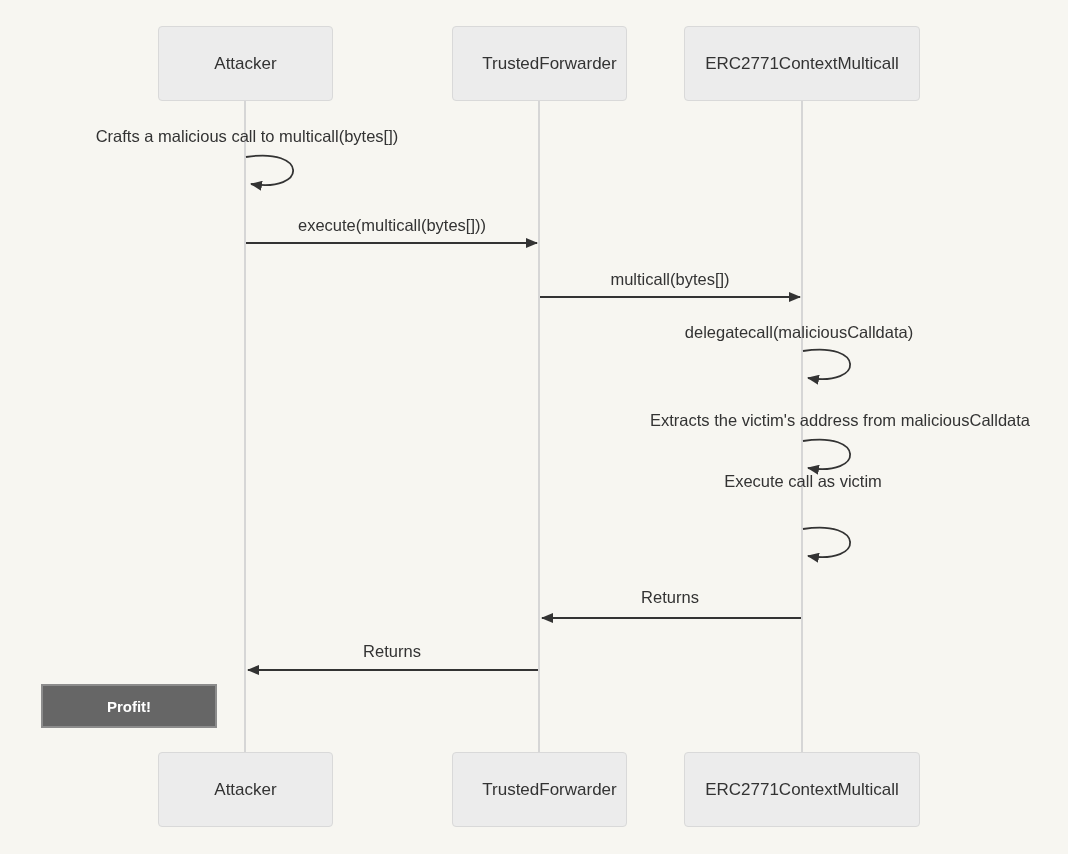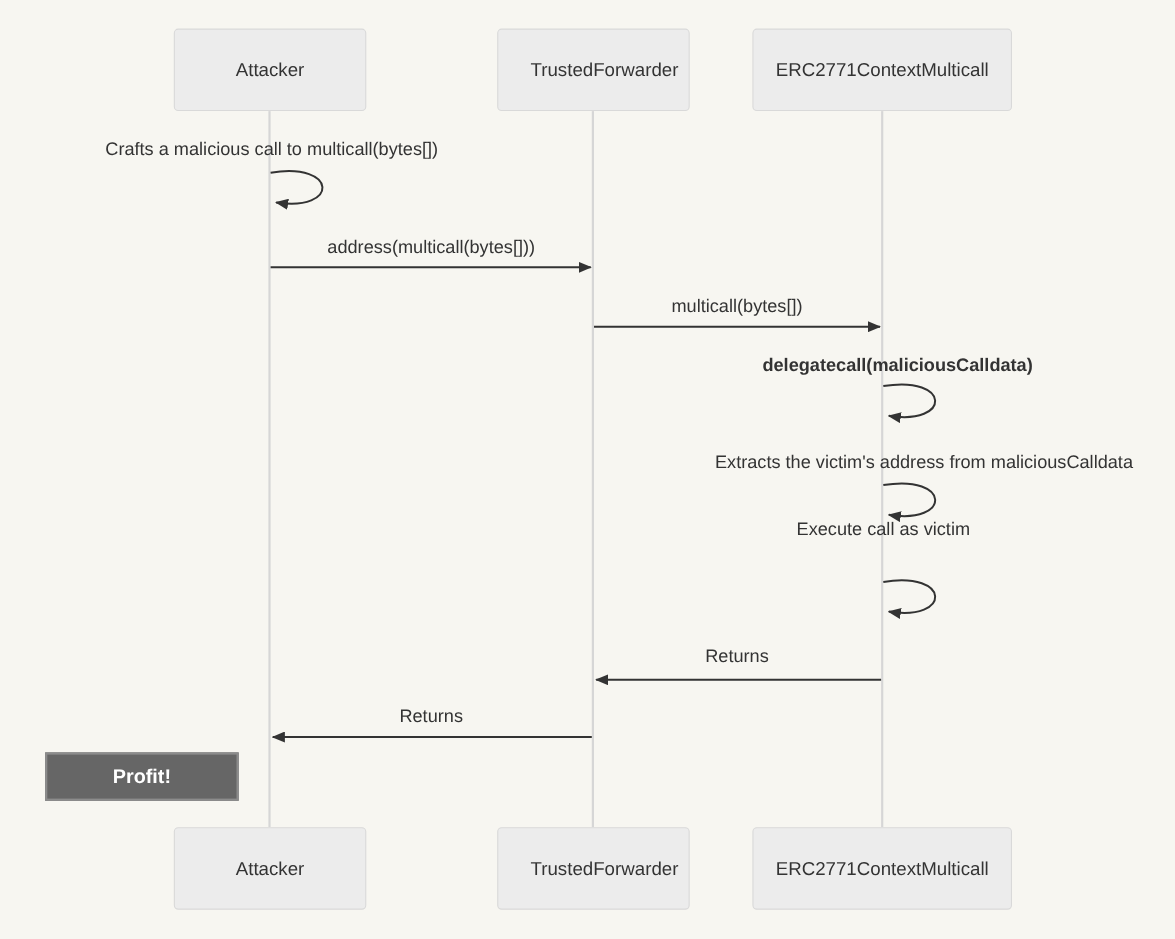--- a/index.html
+++ b/index.html
@@ -54,39 +54,39 @@
     position: absolute;
     transform: translateX(-50%);
     white-space: nowrap;
     font-size: 16.5px;
     color: #333333;
     text-align: center;
   }
   #ml-0 { left: 247px; top: 127px; }
   #ml-1 { left: 392px; top: 216px; }
   #ml-2 { left: 670px; top: 270px; }
-  #ml-3 { left: 816px; top: 323px; font-weight: bold; }
+  #ml-3 { left: 799px; top: 323px; }
   #ml-4 { left: 803px; top: 411px; margin-left: 37px; }
   #ml-5 { left: 803px; top: 472px; }
   #ml-6 { left: 670px; top: 588px; }
   #ml-7 { left: 392px; top: 642px; }
   .note {
     position: absolute;
     left: 41px;
     top: 684px;
     width: 176px;
     height: 44px;
     background: #666666;
     border: 2px solid #8c8c8c;
     box-sizing: border-box;
     display: flex;
     align-items: center;
     justify-content: center;
     color: #ffffff;
-    font-size: 18px;
+    font-size: 15px;
     font-weight: bold;
   }
 </style>
 </head>
 <body>
 
 <div id="canvas">
 
   <div class="lifeline" id="ll-0"></div>
   <div class="lifeline" id="ll-1"></div>
@@ -130,21 +130,21 @@
     <path d="M803,441 C865,431 865,477 808,468" fill="none" stroke="#333333" stroke-width="1.8" marker-end="url(#ah)"></path>
 
     <path d="M803,529 C865,519 865,565 808,556" fill="none" stroke="#333333" stroke-width="1.8" marker-end="url(#ah)"></path>
 
     <path d="M801,618 L542,618" fill="none" stroke="#333333" stroke-width="1.8" marker-end="url(#ah)"></path>
 
     <path d="M538,670 L248,670" fill="none" stroke="#333333" stroke-width="1.8" marker-end="url(#ah)"></path>
   </svg>
 
   <div class="mlabel" id="ml-0">Crafts a malicious call to multicall(bytes[])</div>
-  <div class="mlabel" id="ml-1">address(multicall(bytes[]))</div>
+  <div class="mlabel" id="ml-1">execute(multicall(bytes[]))</div>
   <div class="mlabel" id="ml-2">multicall(bytes[])</div>
   <div class="mlabel" id="ml-3">delegatecall(maliciousCalldata)</div>
   <div class="mlabel" id="ml-4">Extracts the victim's address from maliciousCalldata</div>
   <div class="mlabel" id="ml-5">Execute call as victim</div>
   <div class="mlabel" id="ml-6">Returns</div>
   <div class="mlabel" id="ml-7">Returns</div>
 
   <div class="note">
     <span>Profit!</span>
   </div>

